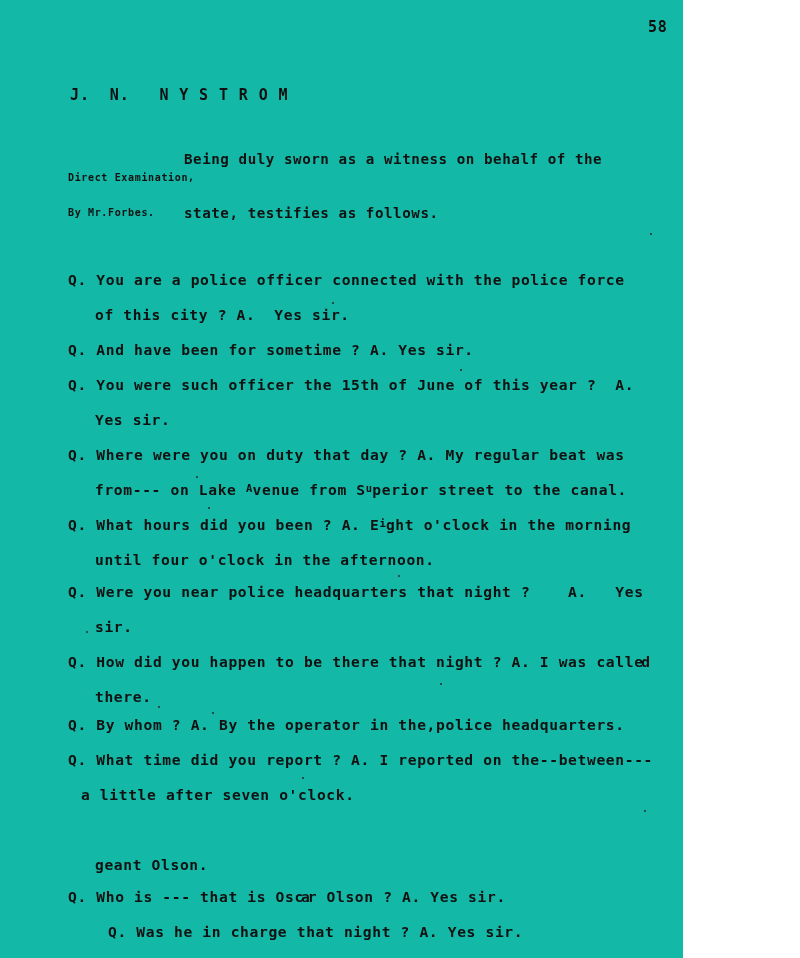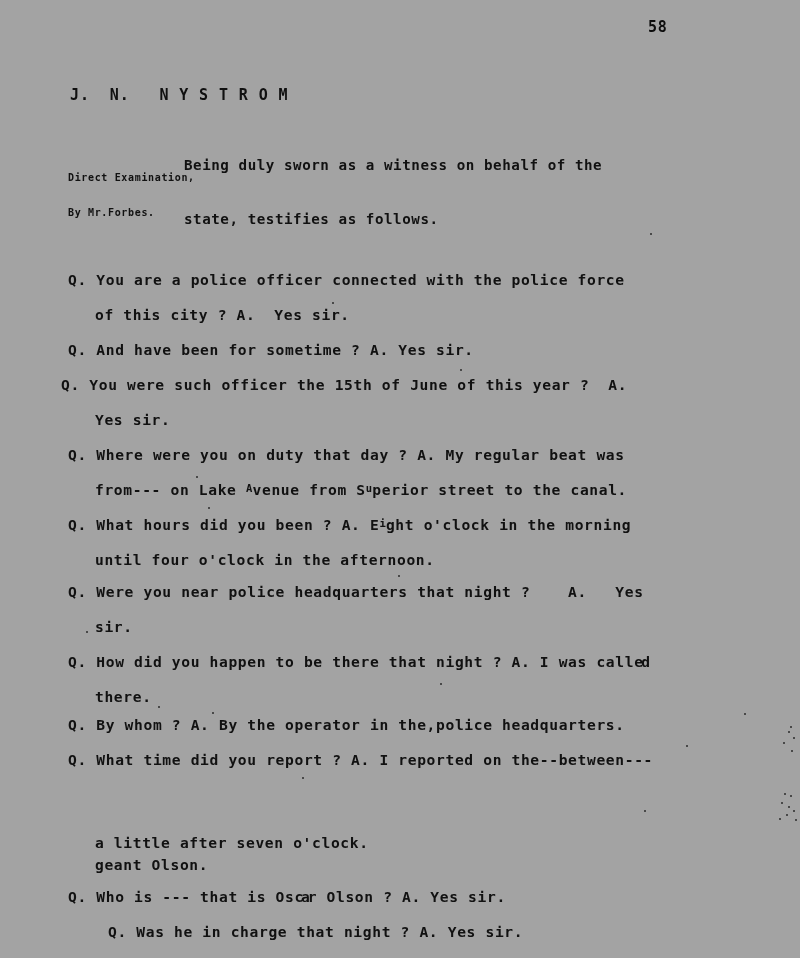--- a/index.html
+++ b/index.html
@@ -6,23 +6,23 @@
   html, body {
     margin: 0;
     padding: 0;
     background: #ffffff;
   }
   body {
     font-family: "DejaVu Sans Mono", monospace;
   }
   .page {
     position: relative;
-    width: 800px;
+    width: 683px;
     height: 958px;
-    background: #a3a3a3;
+    background: #14b8a6;
     overflow: hidden;
   }
 
   
   .tw {
     position: absolute;
     font-family: "DejaVu Sans Mono", monospace;
     font-size: 14.6px;
     line-height: 1;
     color: #111111;
@@ -50,21 +50,21 @@
     font-family: "DejaVu Sans Mono", monospace;
     font-size: 15px;
     font-weight: 700;
     color: #101010;
     white-space: pre;
     letter-spacing: 0.9px;
   }
 
   .sworn-block {
     position: absolute;
-    top: 120px;
+    top: 114px;
     left: 184px;
     font-family: "DejaVu Sans Mono", monospace;
     font-size: 14.2px;
     font-weight: 600;
     color: #111111;
     line-height: 18px;
     white-space: pre;
     letter-spacing: 0.55px;
   }
 
@@ -126,21 +126,21 @@
 
   <div class="heading-line" style="top:207px;">By Mr.Forbes.</div>
 
 
   <div class="tw qline" style="top:273px; left:68px;">Q. You are a police officer connected with the police force</div>
 
   <div class="tw qline" style="top:308px; left:95px;">of this city ? A.  Yes sir.</div>
 
   <div class="tw qline" style="top:343px; left:68px;">Q. And have been for sometime ? A. Yes sir.</div>
 
-  <div class="tw qline" style="top:378px; left:61px;">Q. You were such officer the 15th of June of this year ?  A.</div>
+  <div class="tw qline" style="top:378px; left:68px;">Q. You were such officer the 15th of June of this year ?  A.</div>
 
   <div class="tw qline" style="top:413px; left:95px;">Yes sir.</div>
 
   <div class="tw qline" style="top:448px; left:68px;">Q. Where were you on duty that day ? A. My regular beat was</div>
 
   <div class="tw qline" style="top:483px; left:95px;"><span>from--- on Lake </span><span class="raised">A</span><span>venue from S</span><span class="raised">u</span><span>perior street to the canal.</span></div>
 
   <div class="tw qline" style="top:518px; left:68px;"><span>Q. What hours did you been ? A. E</span><span class="raised">i</span><span>ght o'clock in the morning</span></div>
 
   <div class="tw qline" style="top:553px; left:95px;">until four o'clock in the afternoon.</div>
@@ -150,21 +150,21 @@
   <div class="tw qline" style="top:620px; left:95px;">sir.</div>
 
   <div class="tw qline" style="top:655px; left:68px;"><span>Q. How did you happen to be there that night ? A. I was call</span><span class="tight">ed</span></div>
 
   <div class="tw qline" style="top:690px; left:95px;">there.</div>
 
   <div class="tw qline" style="top:718px; left:68px;">Q. By whom ? A. By the operator in the,police headquarters.</div>
 
   <div class="tw qline" style="top:753px; left:68px;">Q. What time did you report ? A. I reported on the--between---</div>
 
-  <div class="tw qline" style="top:788px; left:95px;margin-top:48px;">a little after seven o'clock.</div>
+  <div class="tw qline" style="top:788px; left:81px;">a little after seven o'clock.</div>
 
 
   <div class="tw qline" style="top:858px; left:95px;">geant Olson.</div>
 
   <div class="tw qline" style="top:890px; left:68px;"><span>Q. Who is --- that is Os</span><span class="overstrike">ca</span><span>r Olson ? A. Yes sir.</span></div>
 
   <div class="tw qline" style="top:925px; left:68px;margin-left:40px;">Q. Was he in charge that night ? A. Yes sir.</div>
 
   <div class="speck" style="left:650px; top:233px;"></div>
   <div class="speck" style="left:332px; top:302px;"></div>

